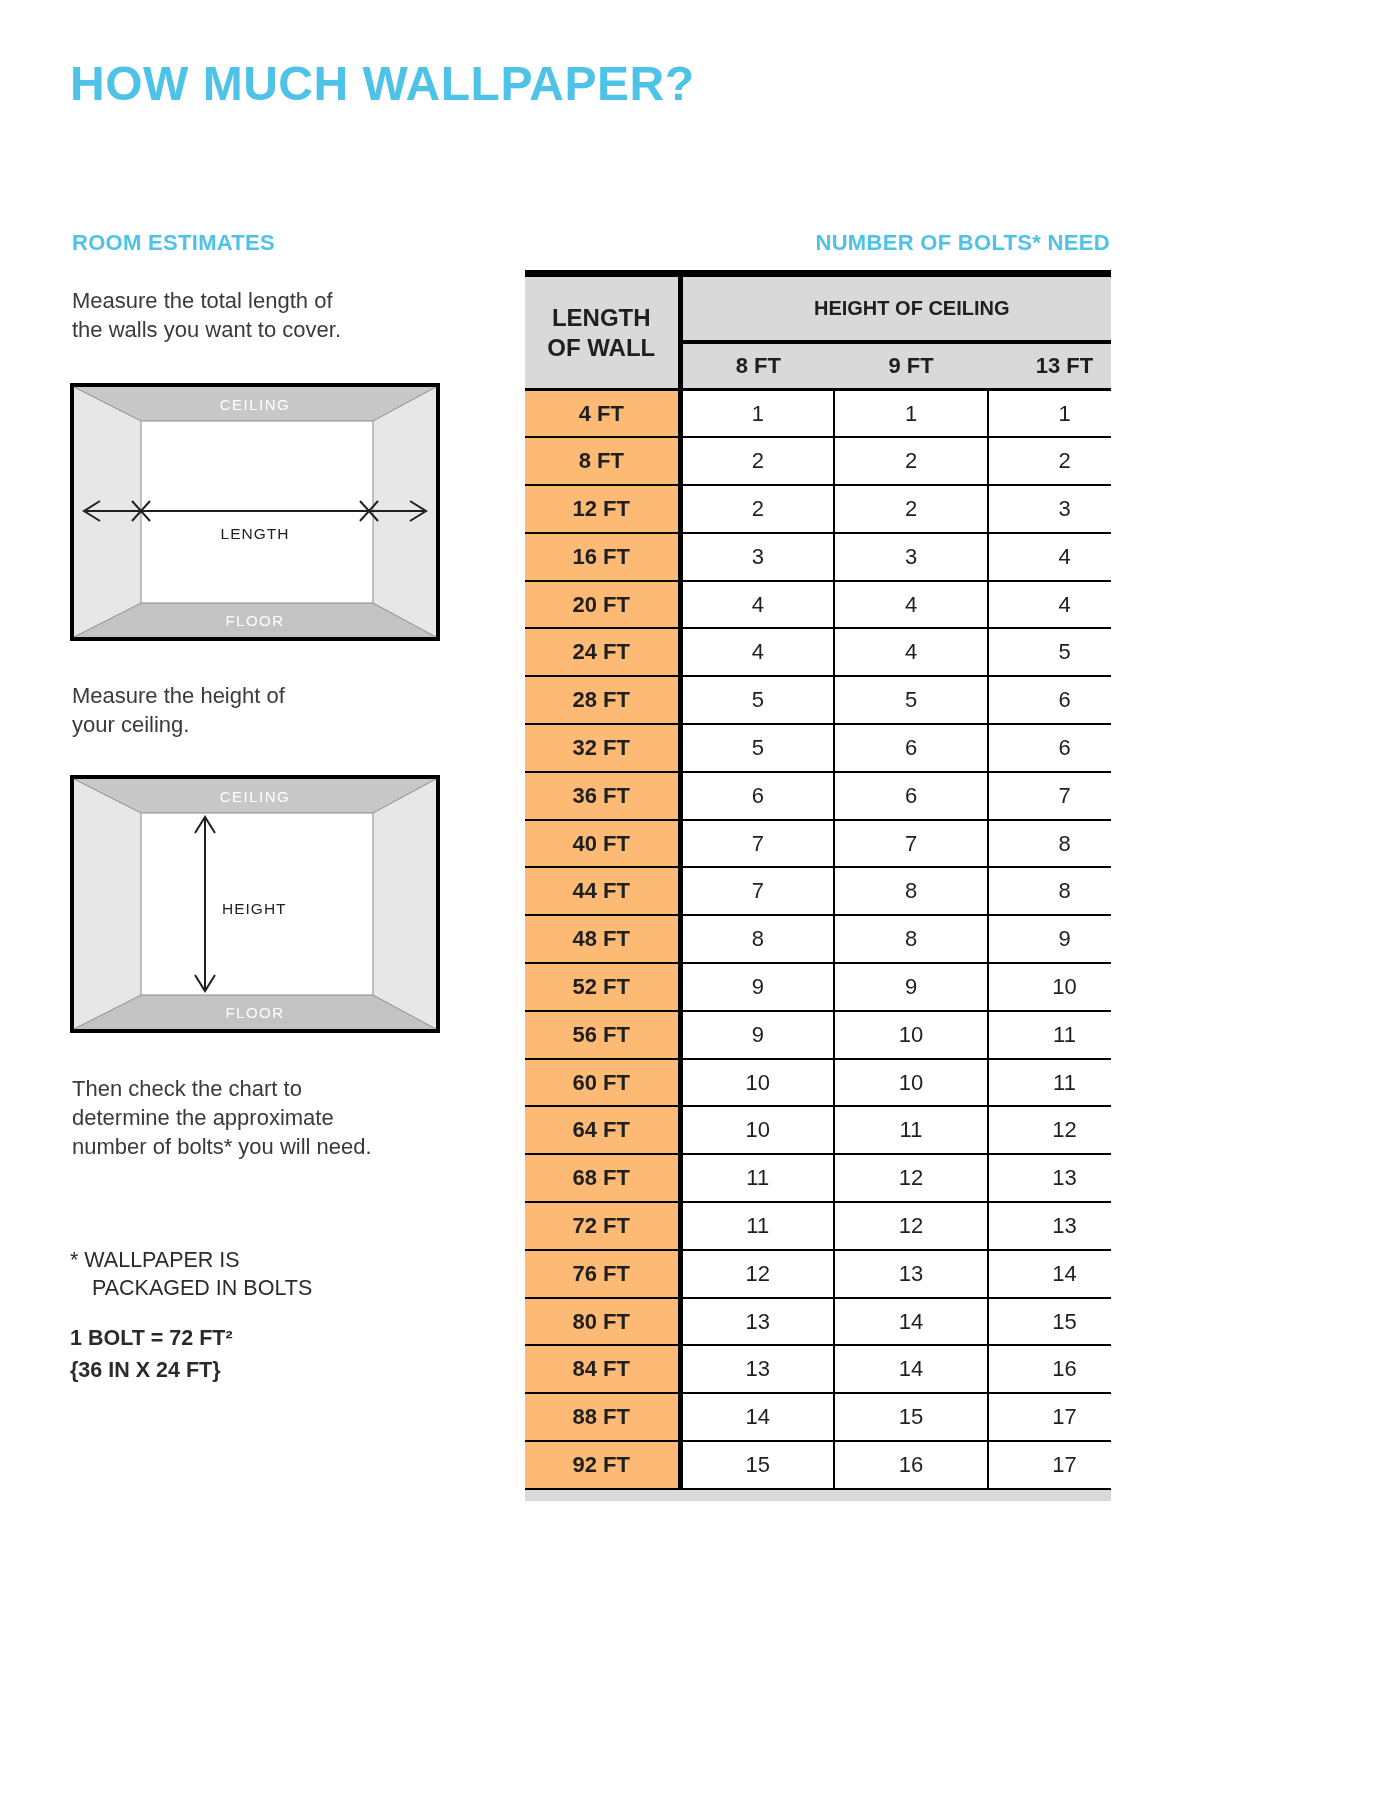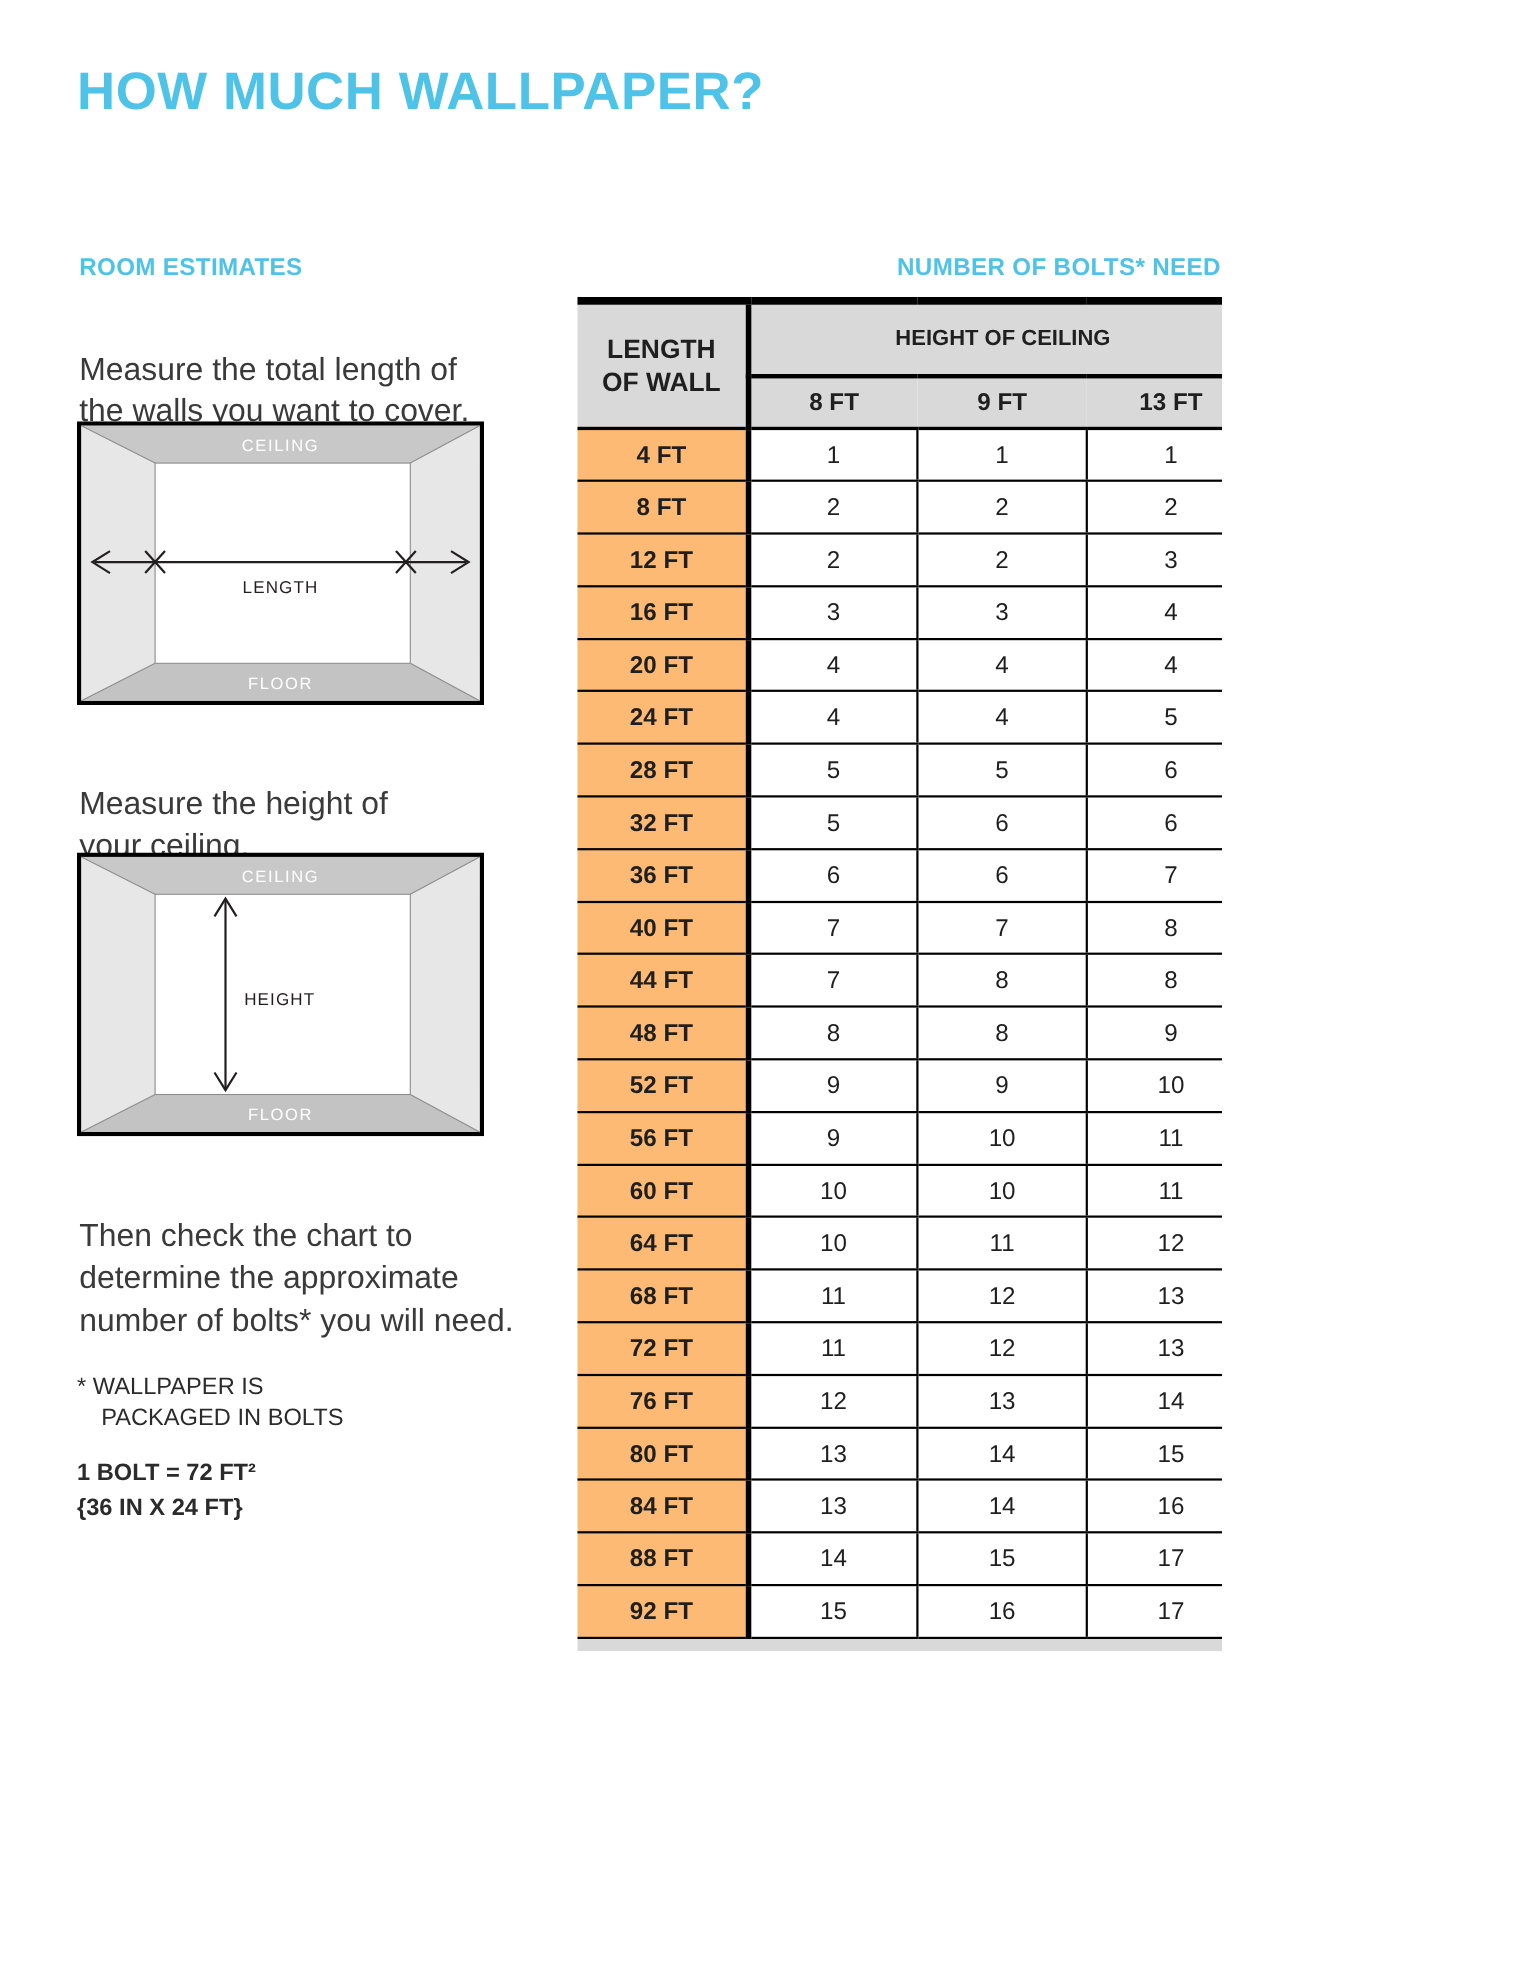--- a/index.html
+++ b/index.html
@@ -13,21 +13,21 @@
     position:absolute; left:70px; top:56px;
     font-size:48px; font-weight:bold; letter-spacing:0.5px; color:var(--accent);
   }
   .blue-heading {
     font-size:22px; font-weight:bold; color:var(--accent); letter-spacing:0.3px;
   }
   .left-heading { position:absolute; left:72px; top:230px; }
   .table-heading { position:absolute; left:525px; top:230px; width:616px; text-align:right; }
   .body-text {
     position:absolute; left:72px; width:400px;
-    font-size:29px; line-height:1.32; color:#3a3a3a; white-space:pre-line;margin-top:31px;
+    font-size:22px; line-height:1.32; color:#3a3a3a; white-space:pre-line;
   }
   .step1 { top:286px; }
   .step2 { top:681px; }
   .step3 { top:1074px; }
   .diagram { position:absolute; left:70px; }
   .diagram1 { top:383px; }
   .diagram2 { top:775px; }
   .note-block { position:absolute; left:70px; top:1246px; font-size:21.5px; font-weight:normal; color:#2b2b2b; line-height:1.32; }
   .note-line2 { margin-left:22px; }
   .bolt-block { position:absolute; left:70px; top:1322px; font-size:21.5px; font-weight:bold; color:#2b2b2b; line-height:1.5; }

